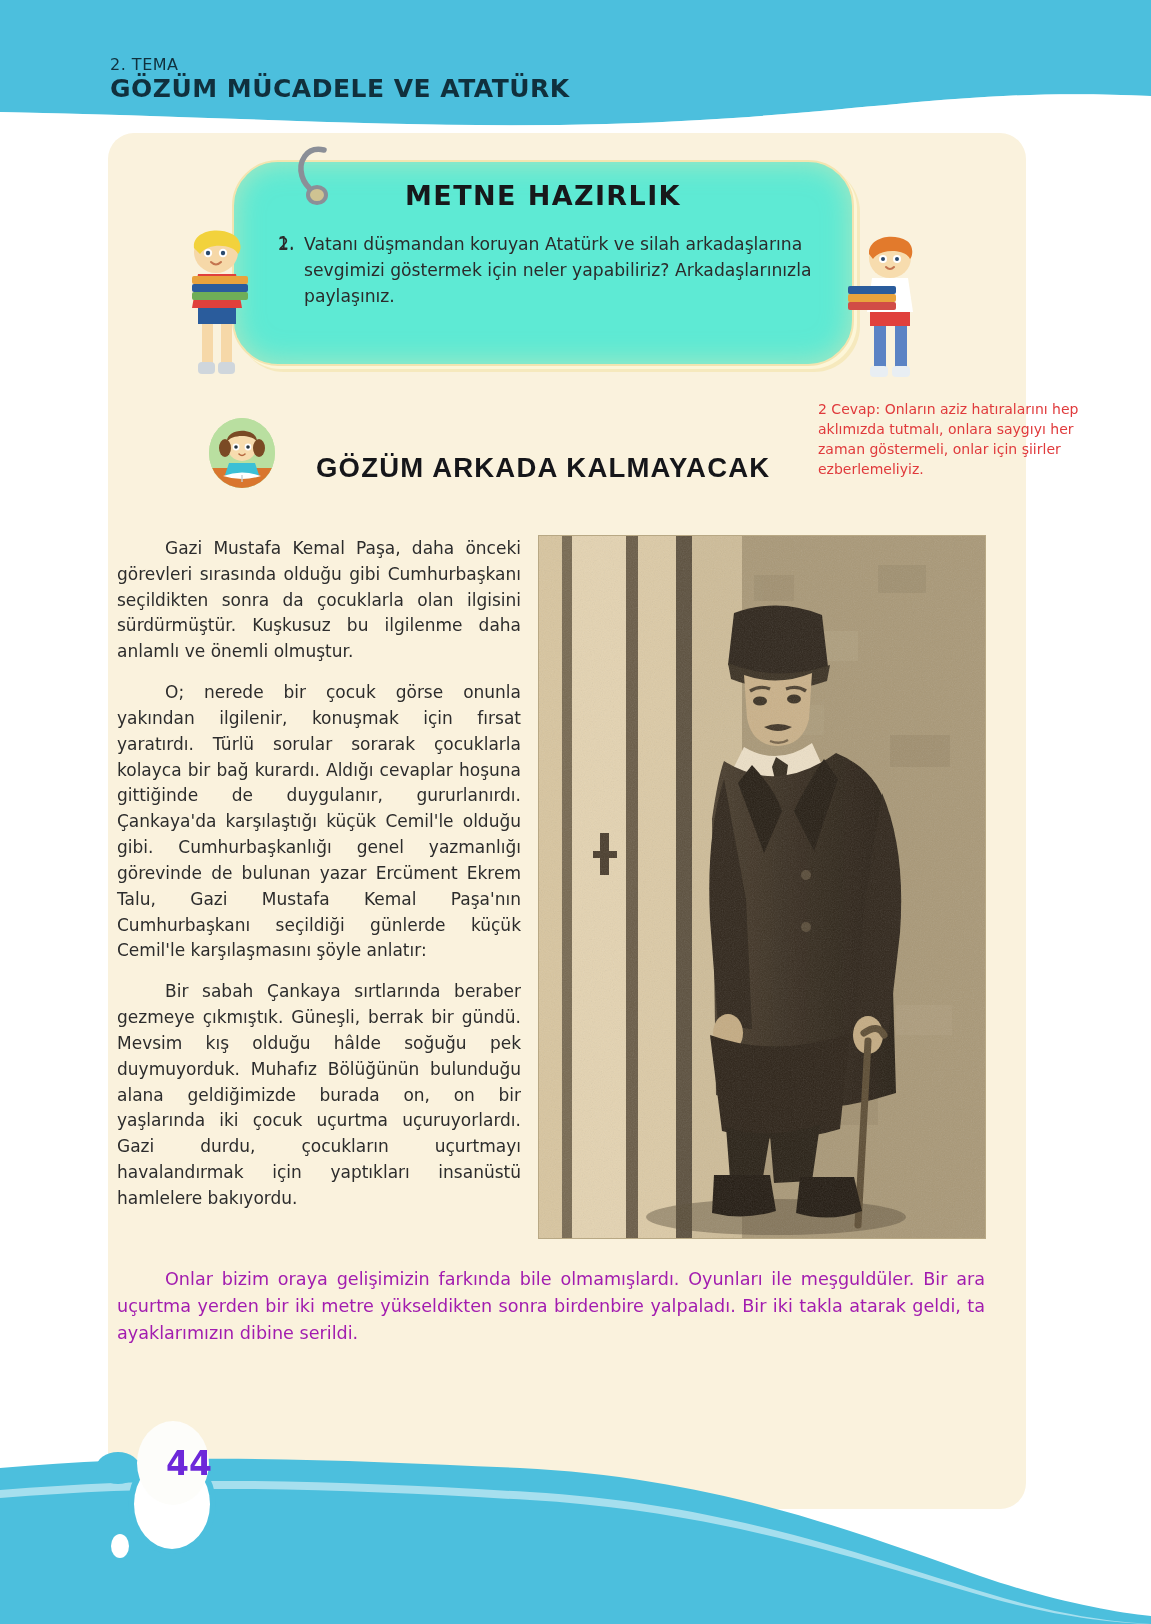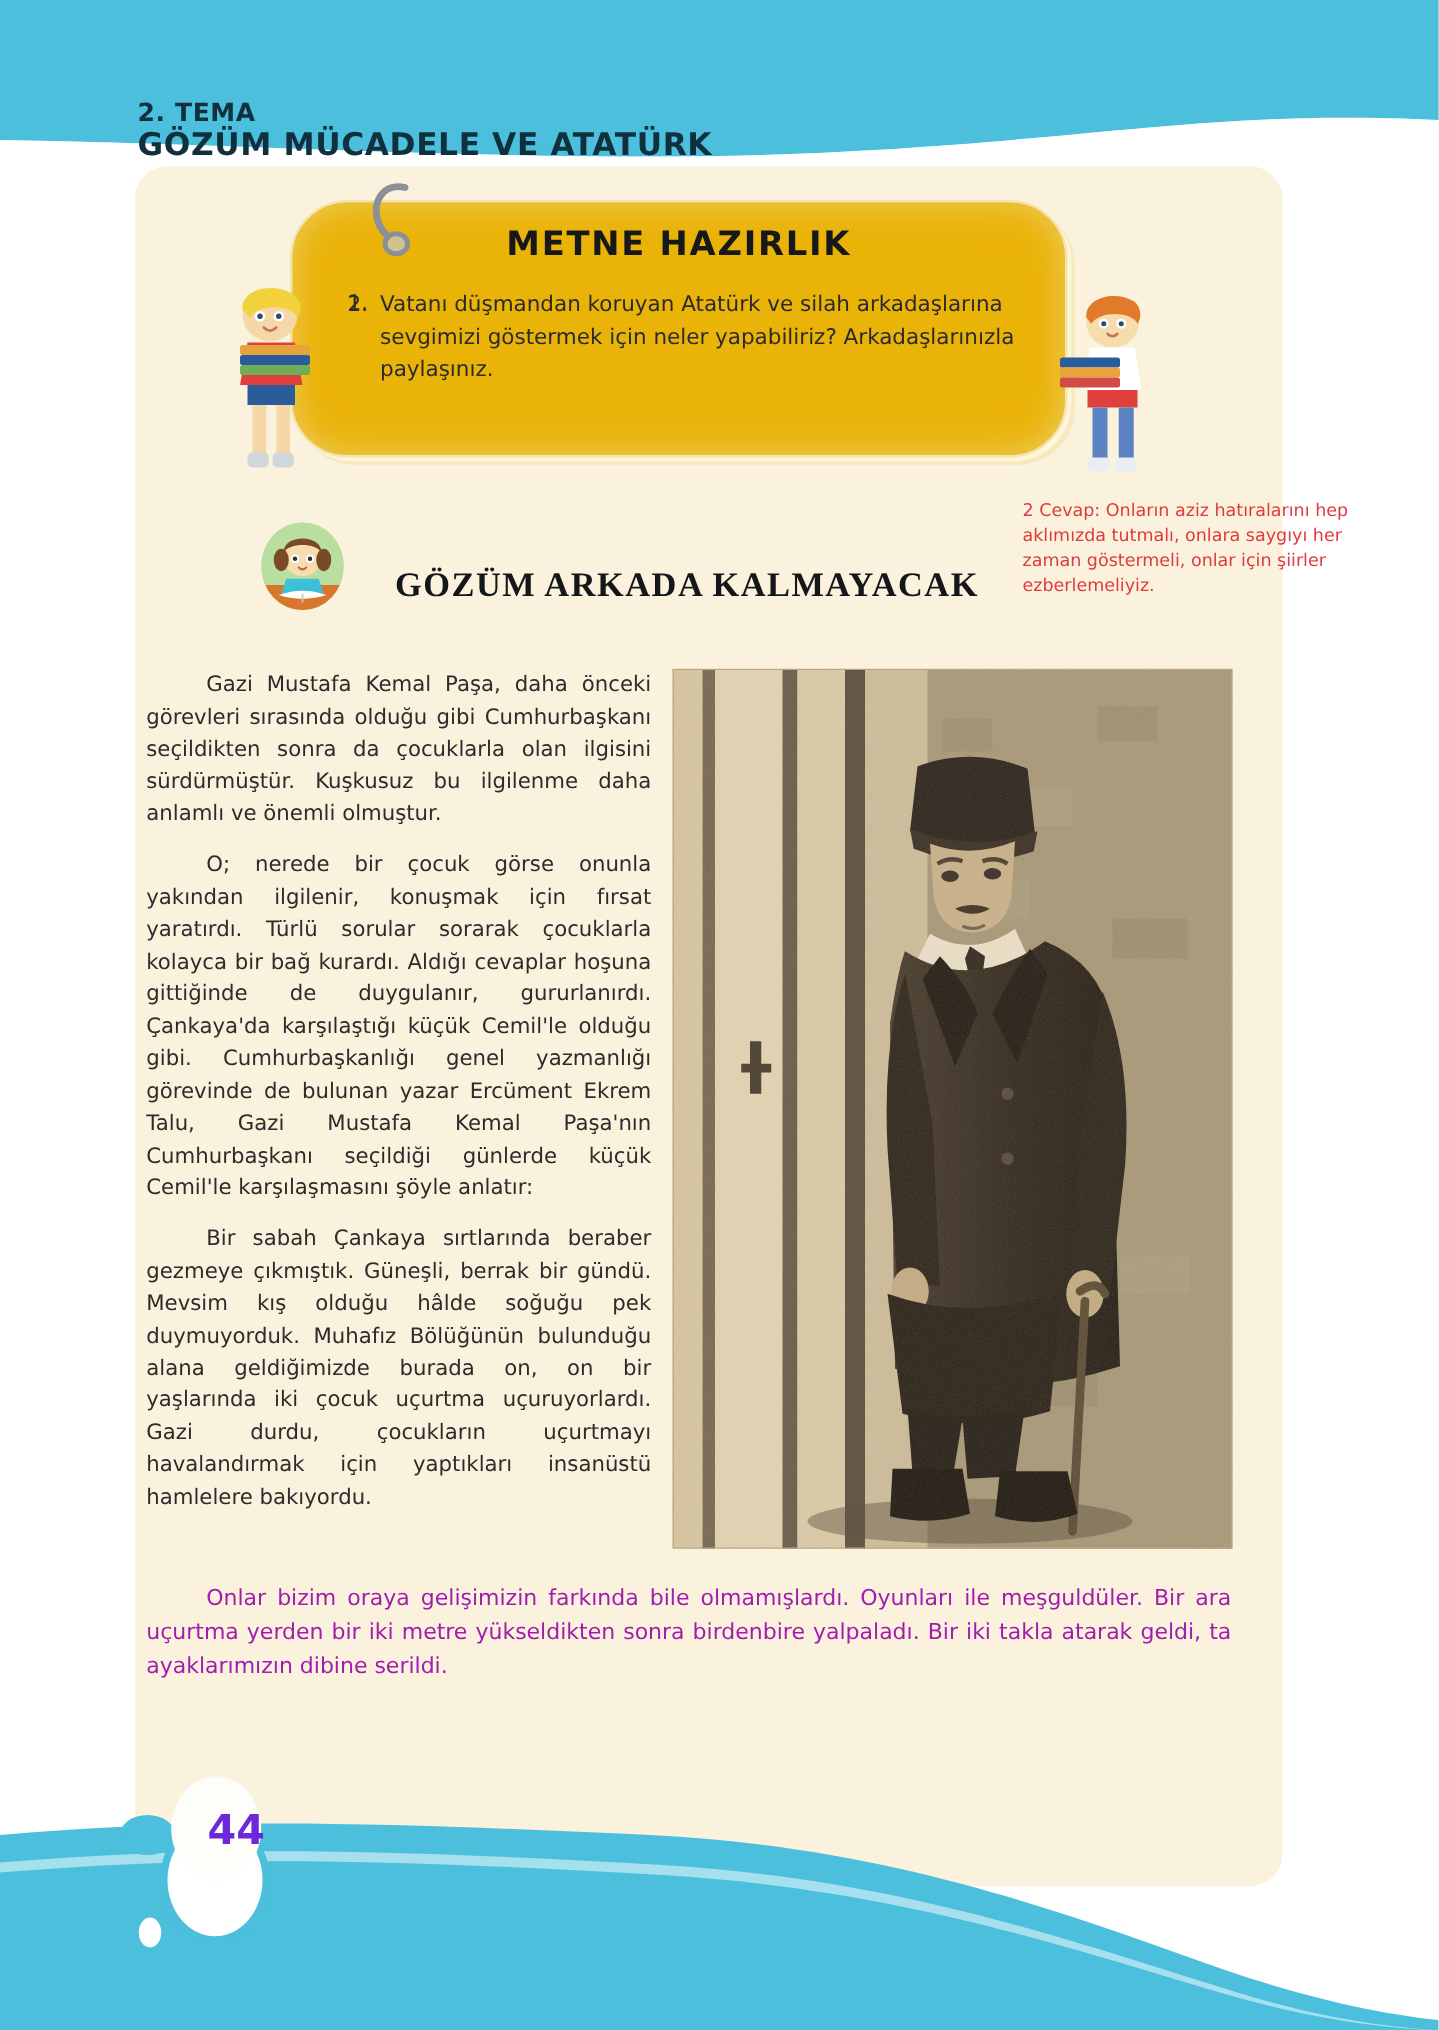--- a/index.html
+++ b/index.html
@@ -13,21 +13,21 @@
   
   .top-band{position:absolute;left:0;top:0;width:1151px;height:160px;}
   .top-band svg{display:block;}
 
   .theme-head{
     position:absolute;left:110px;top:56px;z-index:6;
     color:#10303d;line-height:1.12;
     font-family:"DejaVu Sans", sans-serif;
     letter-spacing:.5px;
   }
-  .theme-no{font-size:20px;font-weight:700;margin-top:23px;}
+  .theme-no{font-size:16px;font-weight:400;}
   .theme-title{font-size:25px;font-weight:600;margin-top:1px;}
 
   
   .anno{
     position:absolute;color:#e03a3c;z-index:30;
     font-family:"DejaVu Sans", sans-serif;
     font-size:19.5px;line-height:1.33;
   }
   .anno-1{left:529px;top:4px;width:520px;}
   .anno-2{left:818px;top:400px;width:300px;font-size:14px;line-height:1.42;}
@@ -39,21 +39,21 @@
   }
 
   
   .prep-wrap{position:absolute;left:232px;top:160px;width:634px;height:216px;z-index:8;}
   .prep-stack{position:absolute;left:6px;top:6px;width:622px;height:206px;
     border-radius:46px;background:#f6e9bd;}
   .prep-stack2{position:absolute;left:3px;top:3px;width:622px;height:206px;
     border-radius:46px;background:#fdf6d8;}
   .prep-box{
     position:absolute;left:0;top:0;width:618px;height:202px;
-    border-radius:46px;background:#eab308;
+    border-radius:46px;background:#5eead4;
     border:2px solid #f3e4b0;
     box-shadow:inset 0 0 28px rgba(243,228,176,.55);
   }
   .prep-title{
     position:absolute;left:0;right:0;top:18px;text-align:center;
     font-family:"DejaVu Sans", sans-serif;
     font-size:27px;font-weight:700;letter-spacing:1.4px;color:#17181a;
   }
   .prep-list{
     position:absolute;left:44px;top:68px;right:26px;
@@ -72,21 +72,21 @@
   .kid-left{left:168px;top:228px;width:112px;height:166px;}
   .kid-right{left:840px;top:232px;width:100px;height:160px;}
 
   
   .avatar{
     position:absolute;left:209px;top:418px;width:66px;height:70px;z-index:9;
     border-radius:33px/35px;overflow:hidden;background:#b9dfa0;
   }
   .story-title{
     position:absolute;left:316px;top:452px;
-    font-family:Liberation Serif, serif;
+    font-family:Liberation Sans, sans-serif;
     font-size:27.5px;font-weight:700;letter-spacing:1.2px;color:#15161a;
     white-space:nowrap;
   }
 
   
   .body-col{
     position:absolute;left:117px;top:536px;width:404px;
     font-family:"DejaVu Sans", sans-serif;
     font-size:17px;line-height:1.52;color:#2c2c2c;
     text-align:justify;

